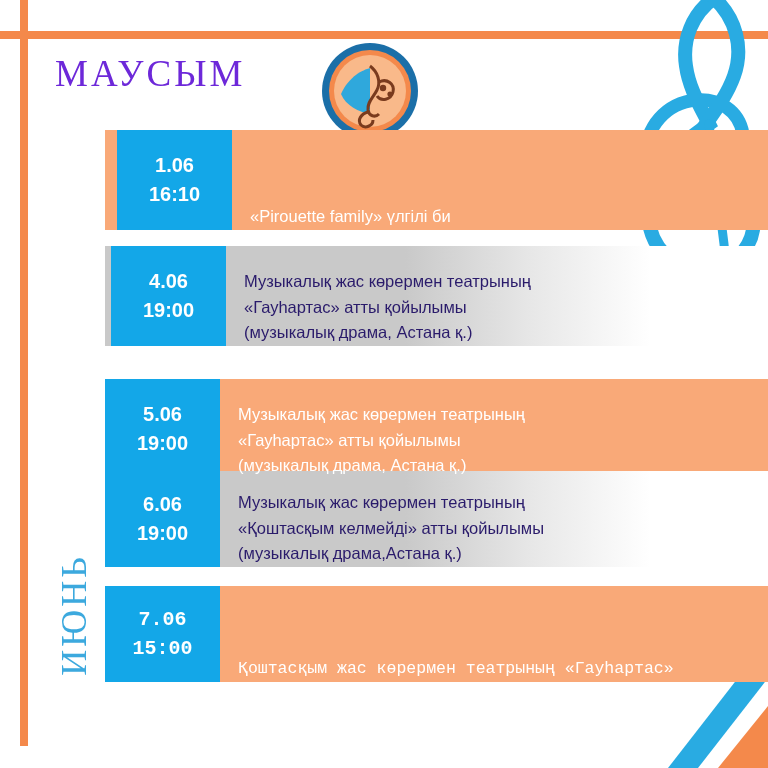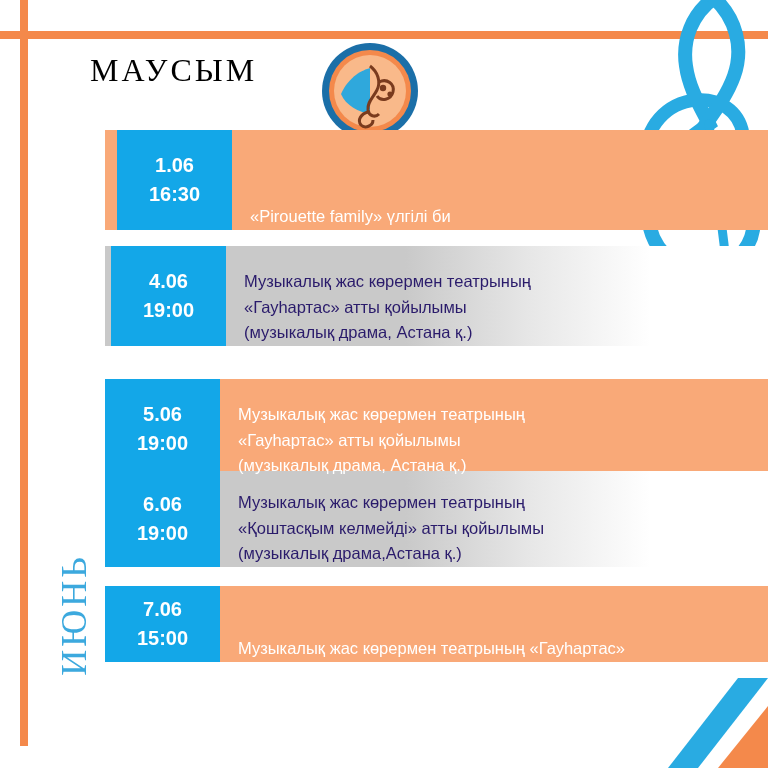--- a/index.html
+++ b/index.html
@@ -53,25 +53,24 @@
     height: 120px;
     overflow: hidden;
   }
 
   
   .title {
     position: absolute;
     left: 55px;
     top: 52px;
     font-family: "Liberation Serif", serif;
-    font-size: 32px;
+    font-size: 37px;
     letter-spacing: 3px;
-    color: #000000;
+    color: #6d28d9;
     white-space: nowrap;
-    margin-left: 35px;
   }
 
   
   .logo {
     position: absolute;
     left: 321px;
     top: 42px;
     width: 98px;
     height: 98px;
   }
@@ -205,21 +204,21 @@
     </svg>
   </div>
 
   <div class="month-vertical">ИЮНЬ</div>
 
   <div id="rows-container">
       <div class="row orange" style="top: 130px; height: 100px; width: 663px; padding-left: 12px;">
         <div class="row-band" style="left: 0px;"></div>
         <div class="date-block">
           <span>1.06</span>
-          <span>16:30</span>
+          <span>16:10</span>
         </div>
         <div class="desc">
           <div class="desc-line">«Pirouette family» үлгілі би</div>
         </div>
       </div>
       <div class="row gray" style="top: 246px; height: 100px; width: 663px; padding-left: 6px;">
         <div class="row-band" style="left: 0px;"></div>
         <div class="date-block">
           <span>4.06</span>
           <span>19:00</span>
@@ -247,25 +246,25 @@
         <div class="date-block">
           <span>6.06</span>
           <span>19:00</span>
         </div>
         <div class="desc">
           <div class="desc-line">Музыкалық жас көрермен театрының</div>
           <div class="desc-line">«Қоштасқым келмейді» атты қойылымы</div>
           <div class="desc-line">(музыкалық драма,Астана қ.)</div>
         </div>
       </div>
-      <div class="row orange" style="top: 586px; height: 76px; width: 663px;">
+      <div class="row orange" style="top: 586px; height: 96px; width: 663px; font-family: Liberation Mono, monospace;">
         <div class="row-band" style="left: 0px;"></div>
         <div class="date-block">
           <span>7.06</span>
           <span>15:00</span>
         </div>
         <div class="desc">
-          <div class="desc-line">Музыкалық жас көрермен театрының «Гауһартас»</div>
+          <div class="desc-line">Қоштасқым жас көрермен театрының «Гауһартас»</div>
         </div>
       </div>
     </div>
 
 </div>
 
 </body></html>

